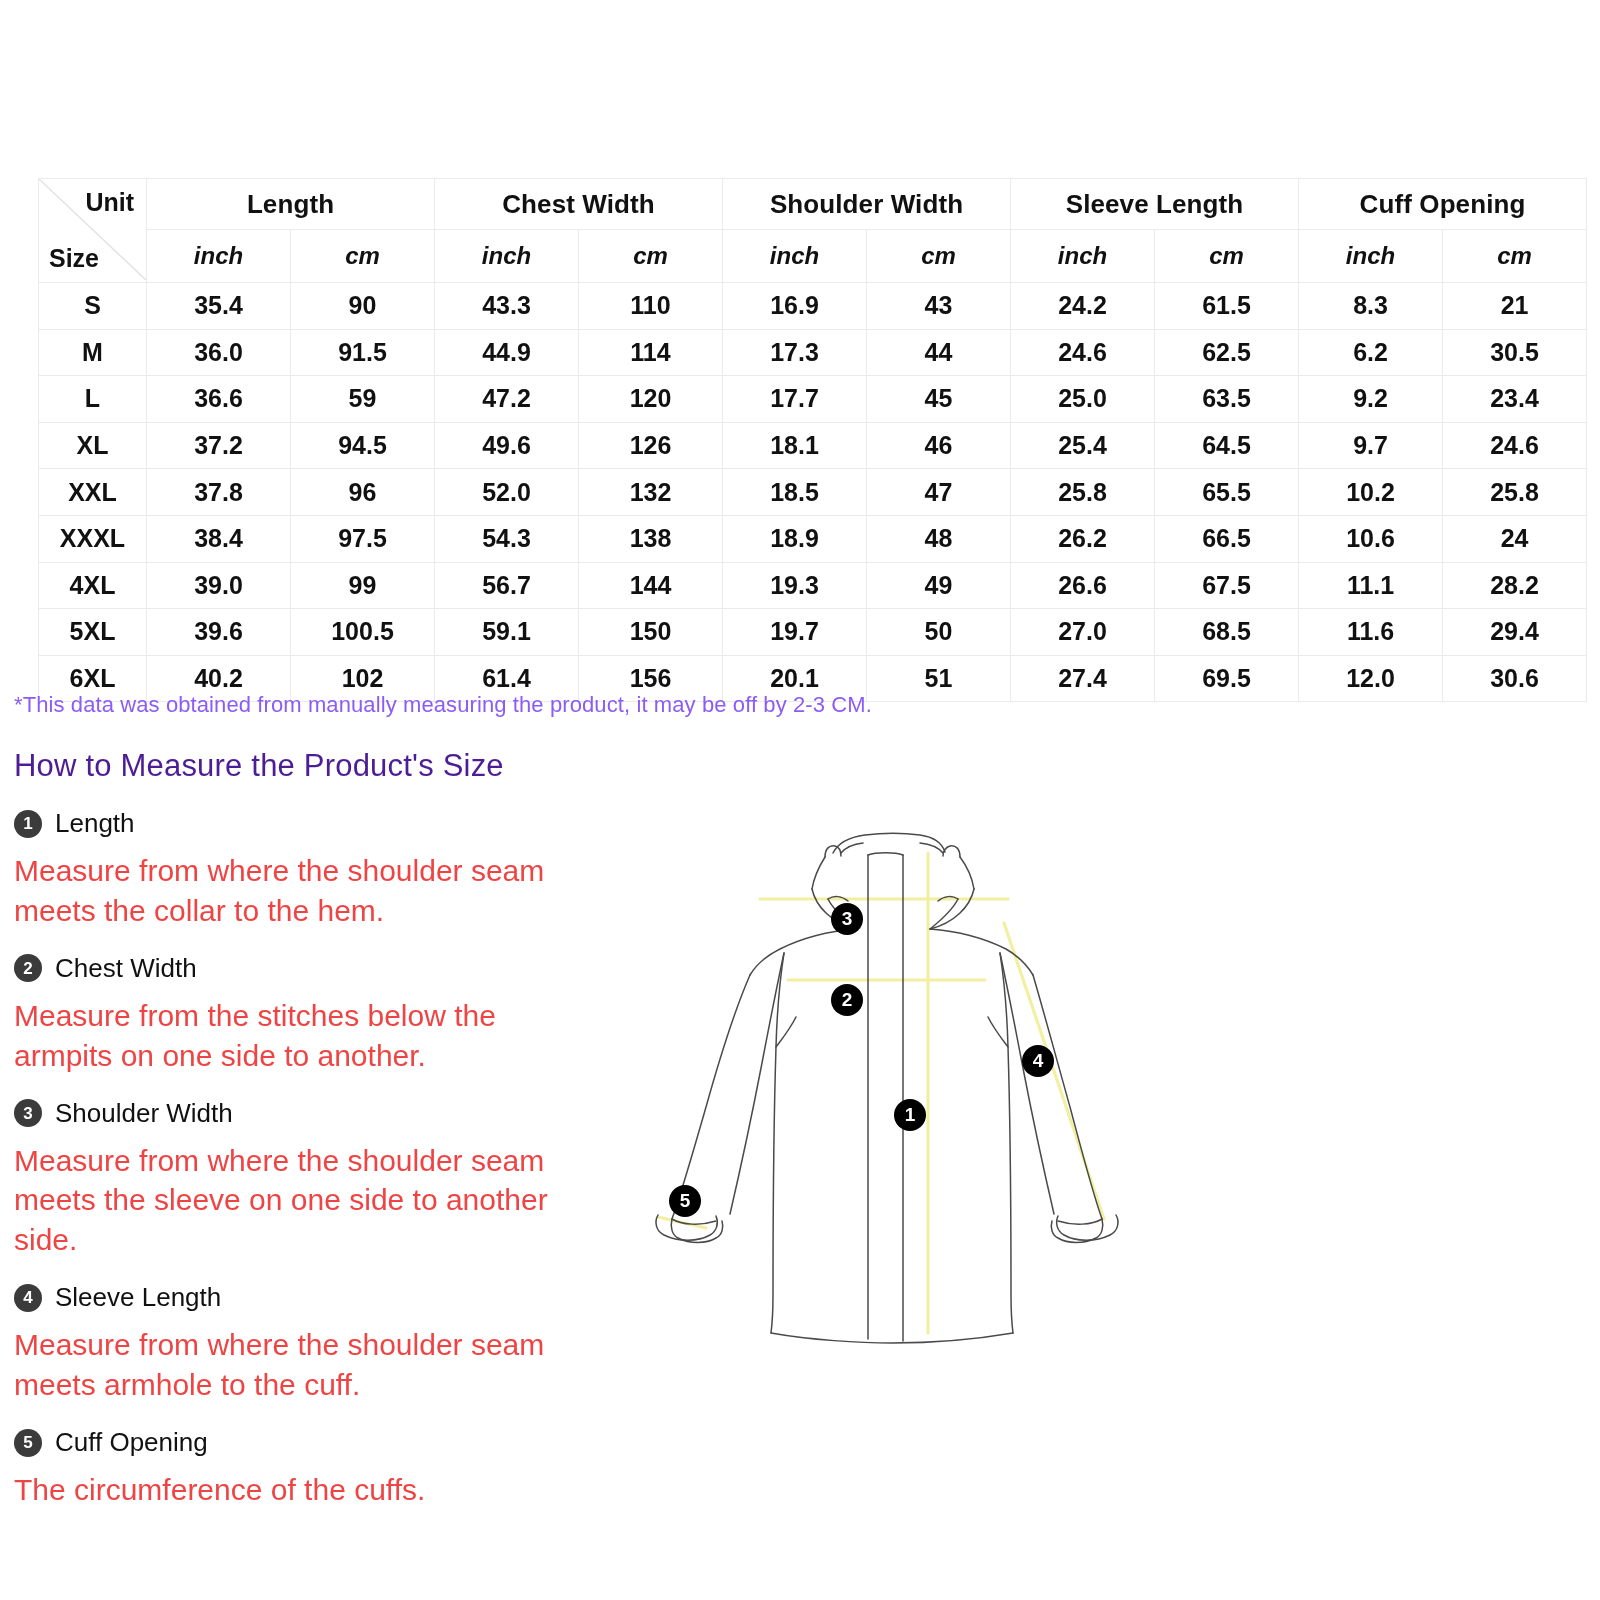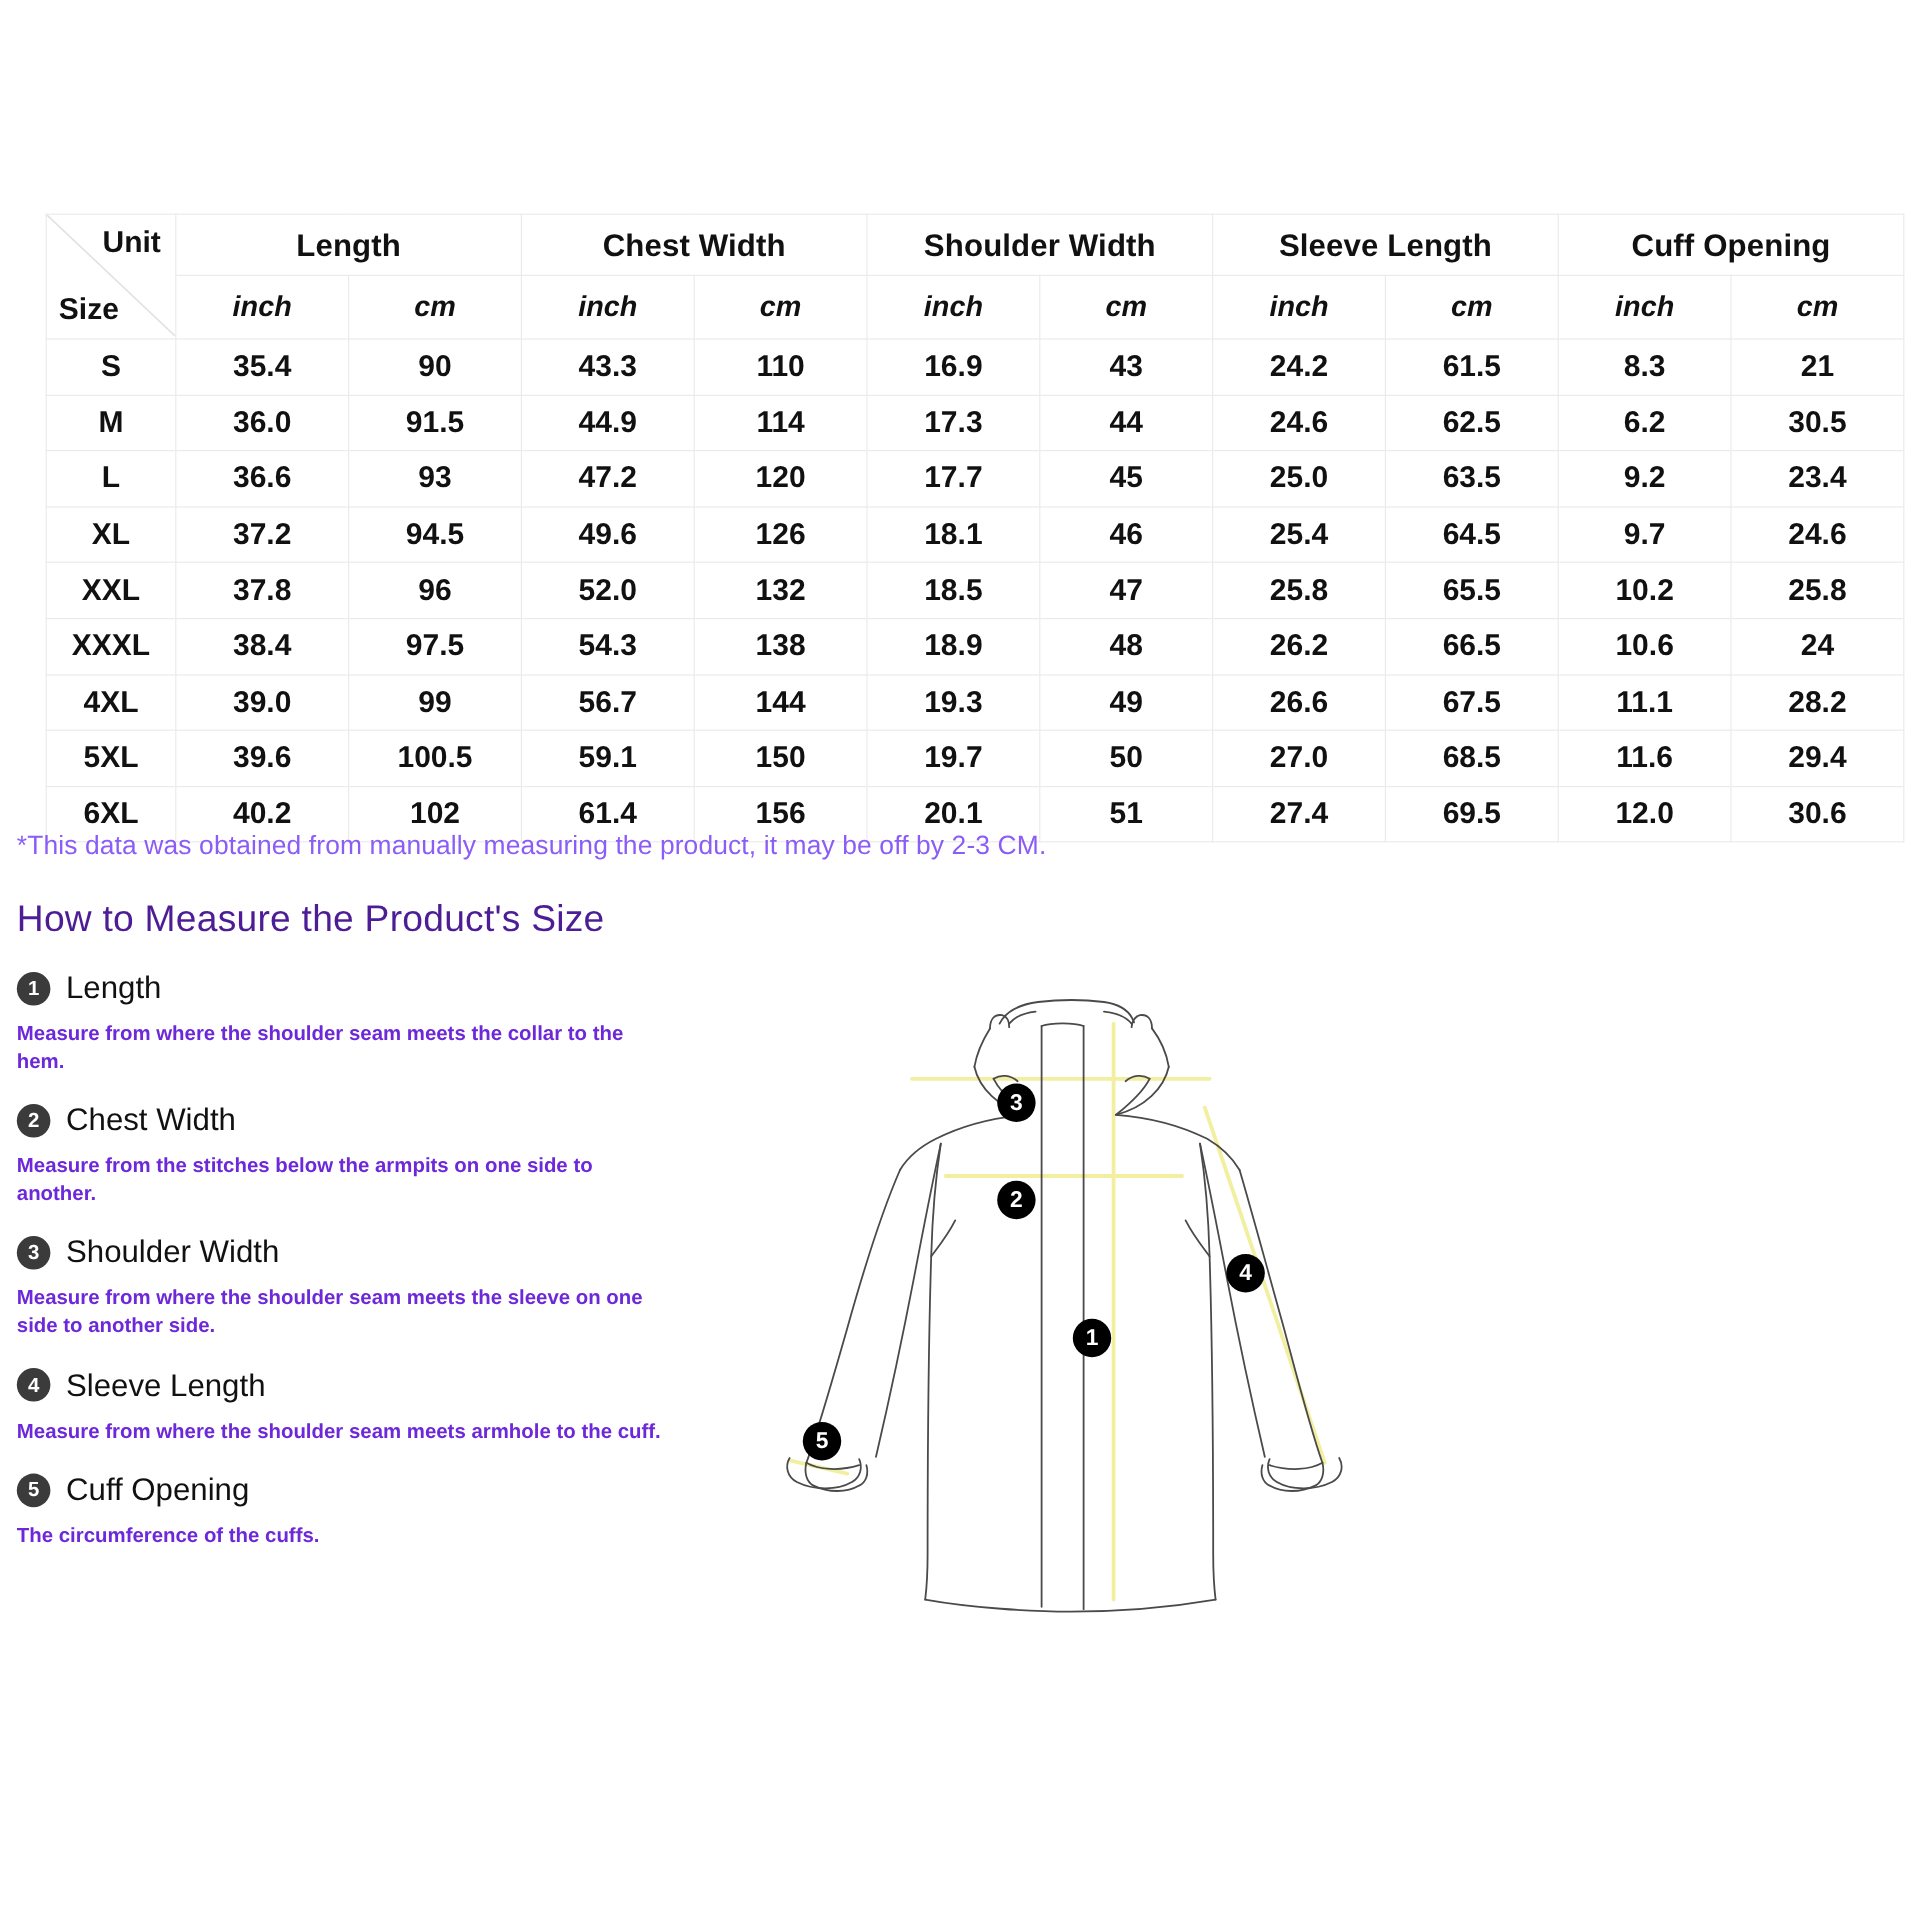--- a/index.html
+++ b/index.html
@@ -137,24 +137,24 @@
     justify-content: center;
     flex: 0 0 auto;
     line-height: 1;
   }
   .measure-title {
     font-size: 26px;
     font-weight: normal;
     color: #111111;
   }
   .measure-desc {
-    font-size: 17px;
-    font-weight: bold;
+    font-size: 30px;
+    font-weight: normal;
     line-height: 1.33;
-    color: #6d28d9;
+    color: #ef4444;
     max-width: 545px;
   }
 
   
   #jacket-figure {
     position: absolute;
     left: 620px;
     top: 795px;
     width: 500px;
     height: 570px;
@@ -230,21 +230,21 @@
           <td class="val-cell">17.3</td>
           <td class="val-cell">44</td>
           <td class="val-cell">24.6</td>
           <td class="val-cell">62.5</td>
           <td class="val-cell">6.2</td>
           <td class="val-cell">30.5</td>
         </tr>
         <tr>
           <td class="size-cell">L</td>
           <td class="val-cell">36.6</td>
-          <td class="val-cell">93</td>
+          <td class="val-cell">59</td>
           <td class="val-cell">47.2</td>
           <td class="val-cell">120</td>
           <td class="val-cell">17.7</td>
           <td class="val-cell">45</td>
           <td class="val-cell">25.0</td>
           <td class="val-cell">63.5</td>
           <td class="val-cell">9.2</td>
           <td class="val-cell">23.4</td>
         </tr>
         <tr>

